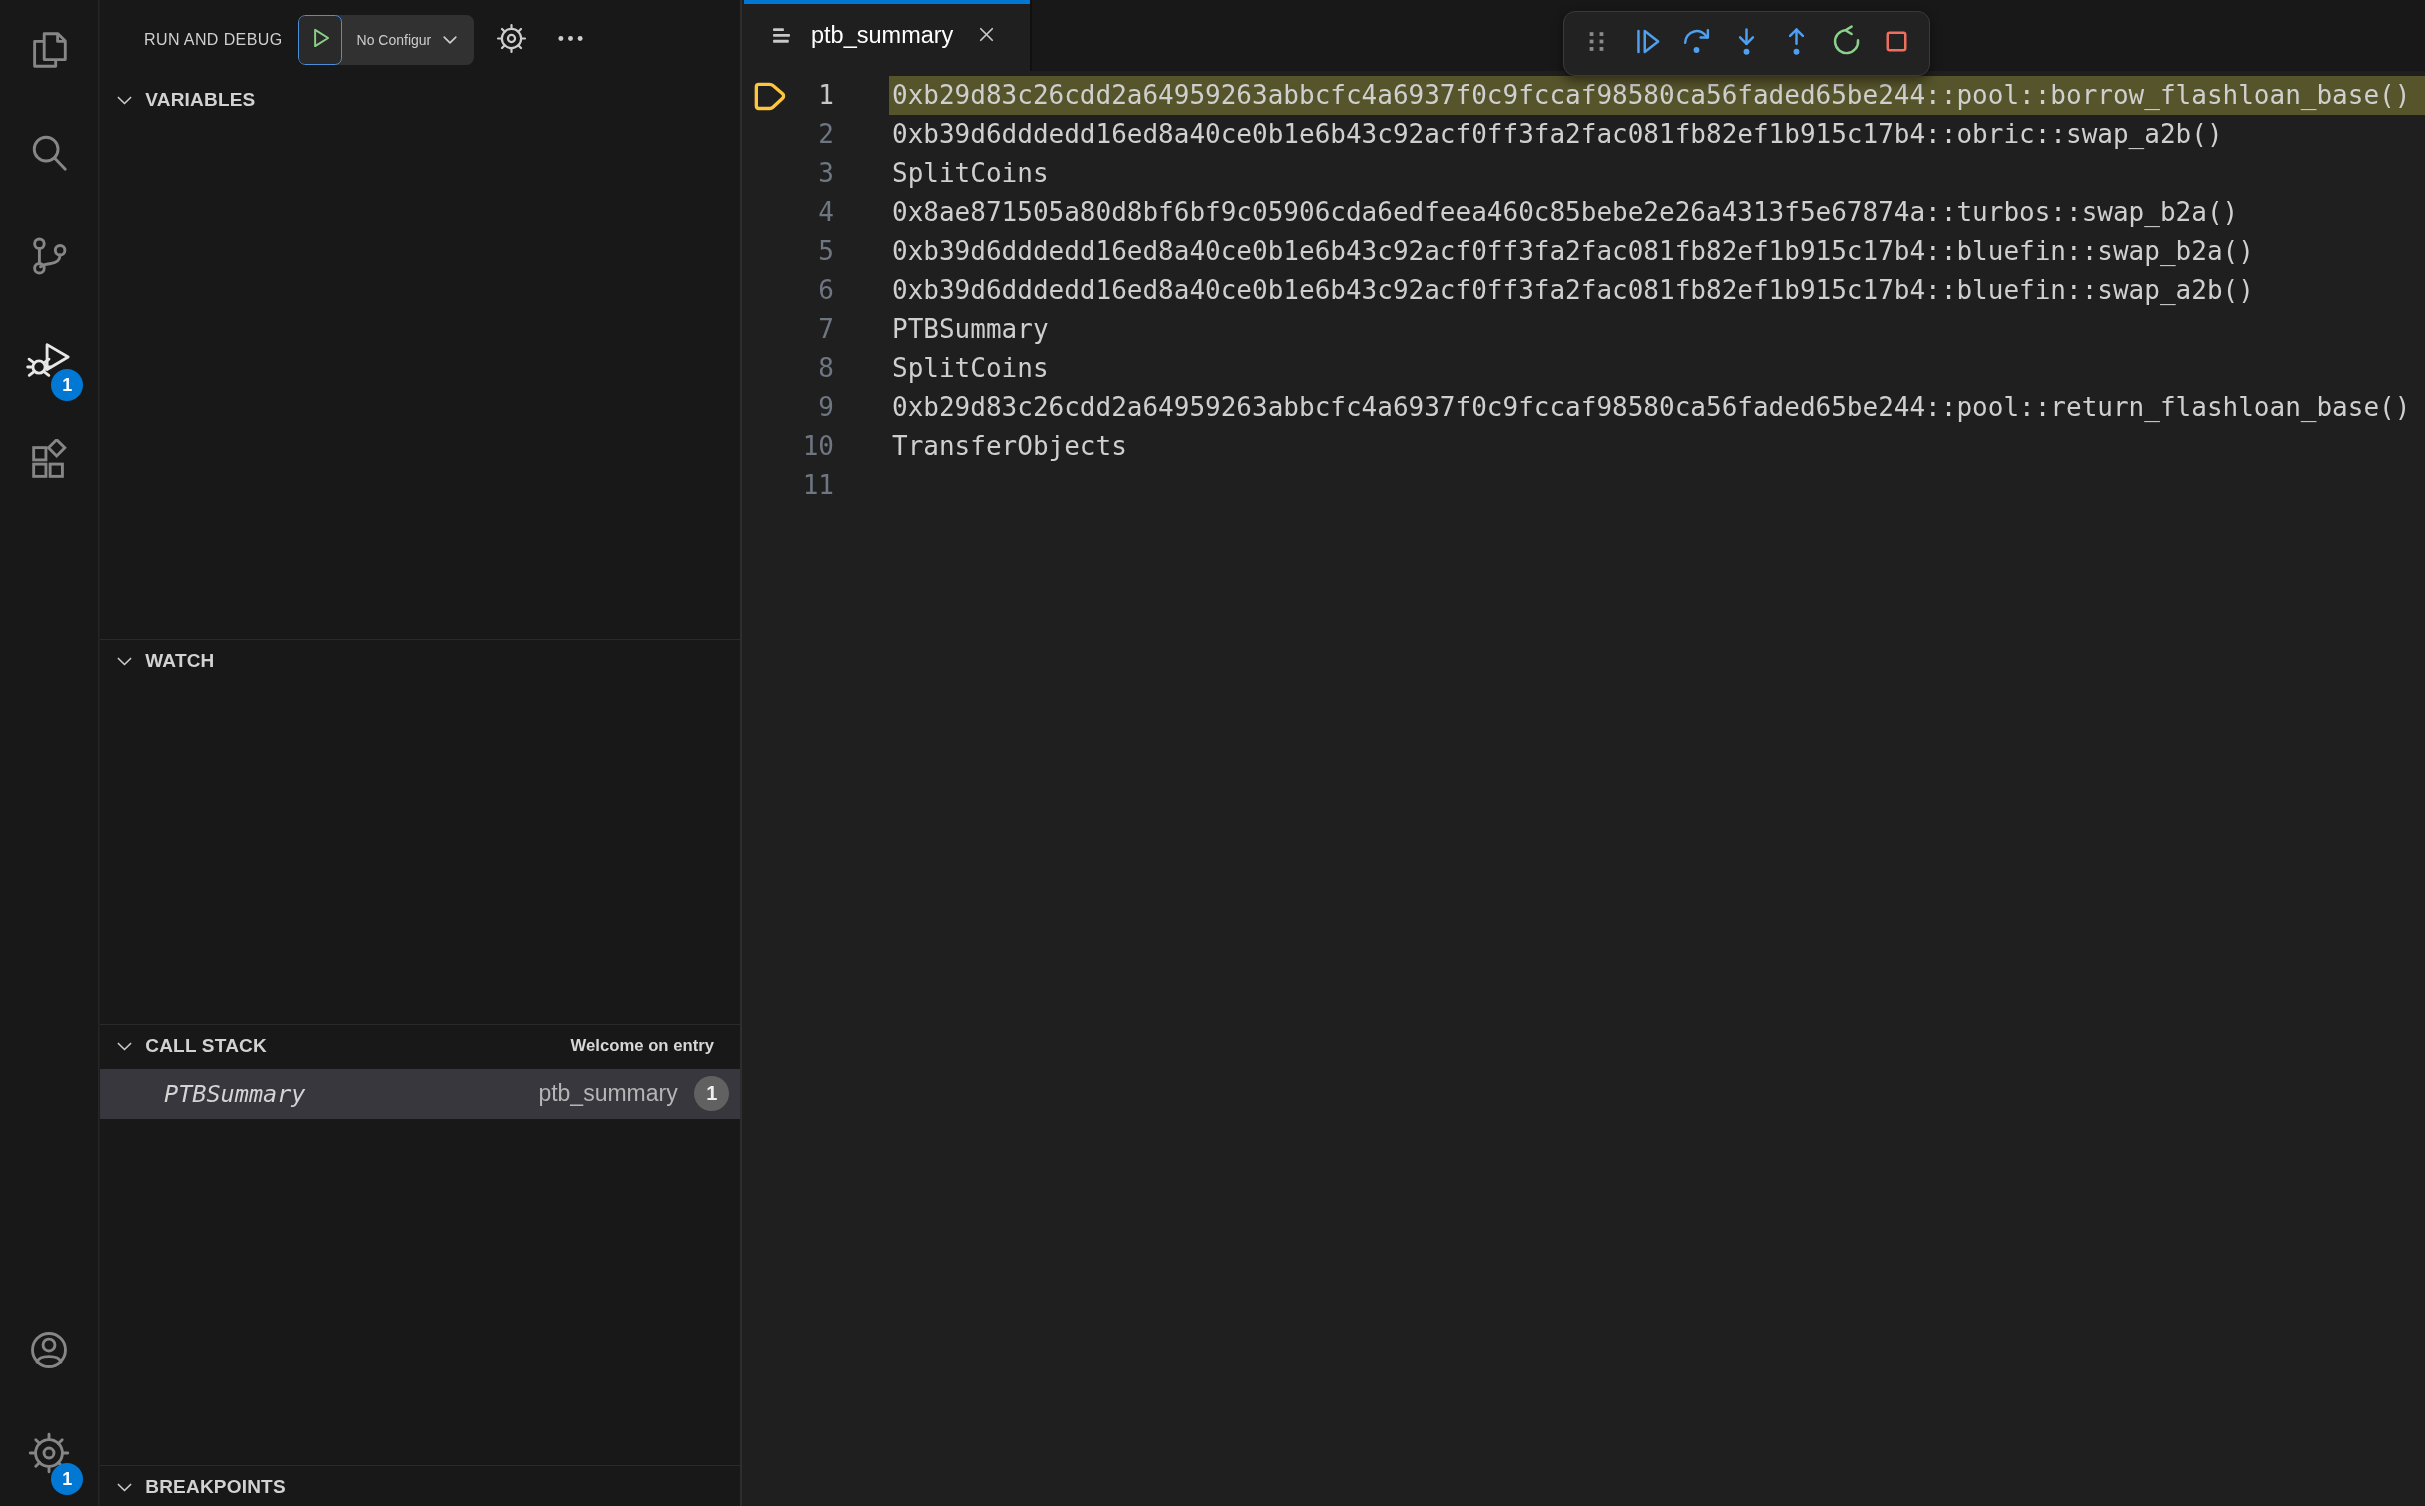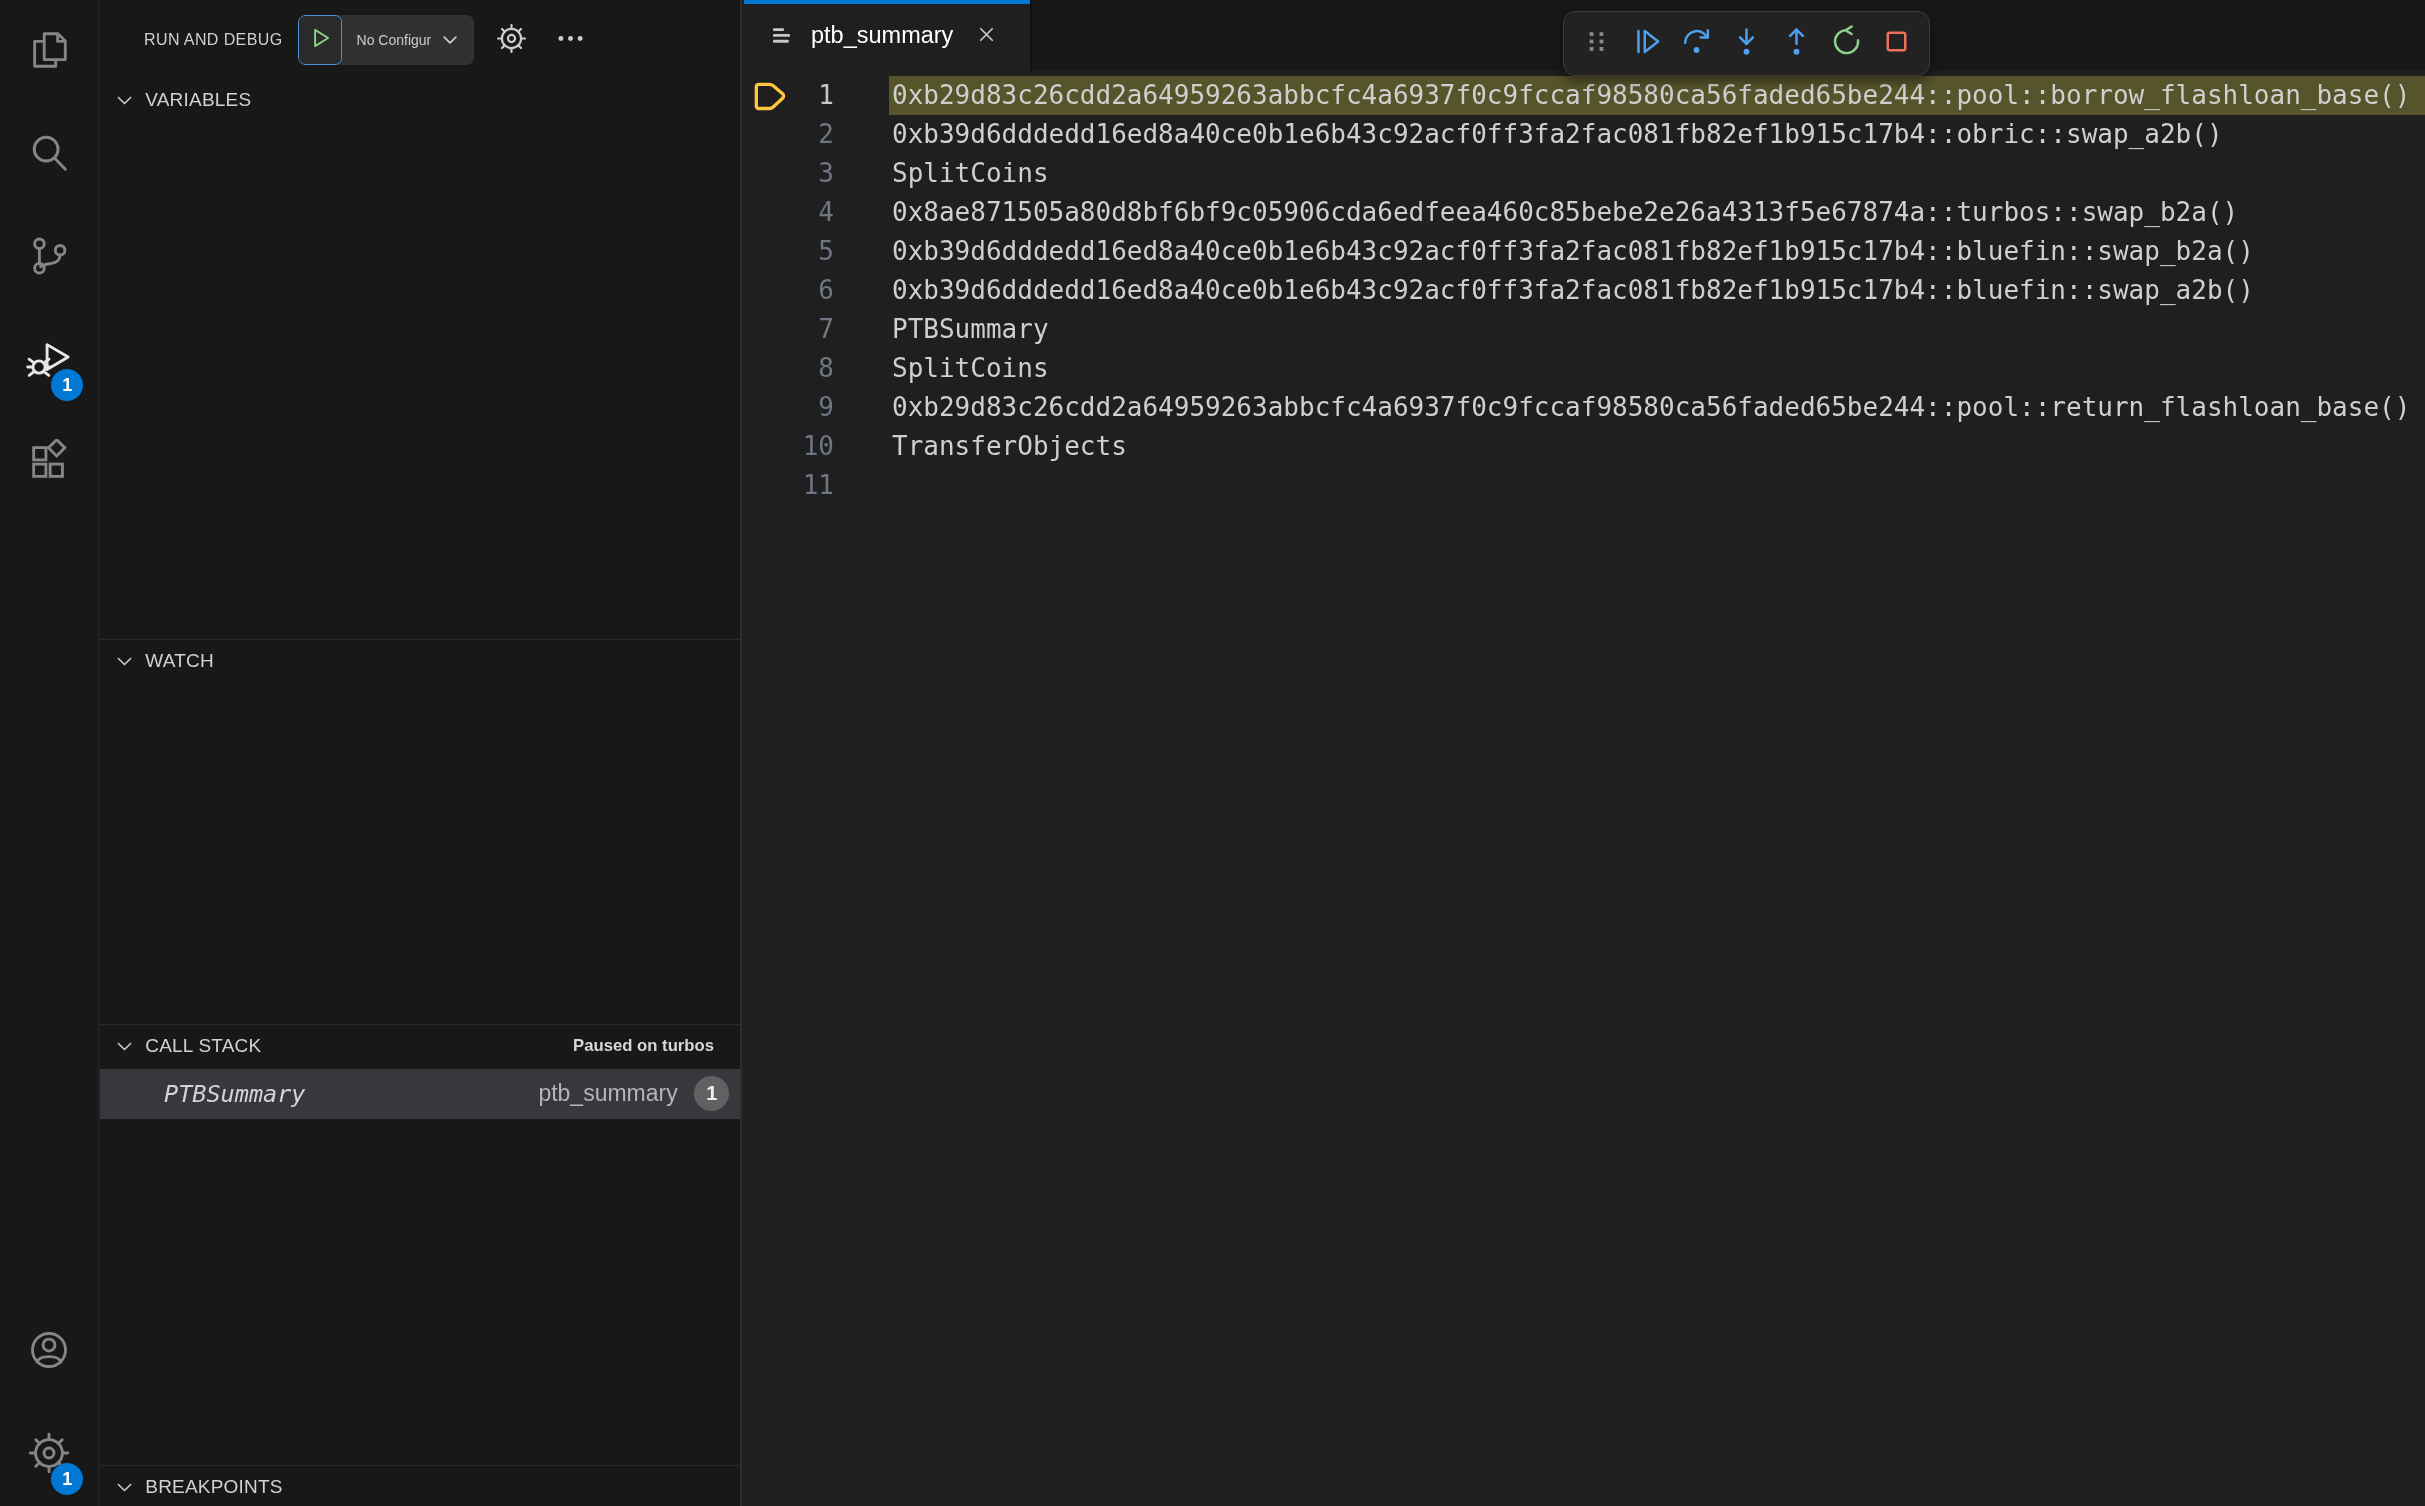--- a/index.html
+++ b/index.html
@@ -68,21 +68,21 @@
   .gear-btn { margin-left:18px; }
   .more-btn { margin-left:20px; }
 
   .sb-section { position:absolute; left:0; width:100%; }
   .sb-section.bordered { border-top:1.5px solid #2a2a2a; }
   .sec-header {
     height:42px; display:flex; align-items:center; cursor:pointer;
   }
   .sec-chevron { width:21px; height:21px; margin-left:13.7px; color:#cccccc; flex:none; }
   .sec-label {
-    margin-left:10.6px; font-size:19px; font-weight:normal; color:#d2d2d2;
+    margin-left:10.6px; font-size:19px; font-weight:bold; color:#d2d2d2;
     letter-spacing:0.2px; white-space:nowrap;
   }
   .sec-status {
     margin-left:auto; margin-right:26px; font-size:16.7px; font-weight:bold; color:#d7d7d7;
   }
   #sec-variables { top:79px; height:561px; }
   #sec-watch { top:639px; height:385px; }
   #sec-callstack { top:1024px; height:441px; }
   #sec-breakpoints { top:1465px; height:41px; }
 
@@ -297,21 +297,21 @@
         <span class="sec-label">WATCH</span>
       </div>
     </section>
 
     <section class="sb-section bordered" id="sec-callstack">
       <div class="sec-header">
         <svg class="sec-chevron" viewBox="0 0 24 24" fill="none" stroke="currentColor" stroke-width="1.8" stroke-linecap="round" stroke-linejoin="round">
             <path d="M5 8.5 12 15.5 19 8.5"></path>
           </svg>
         <span class="sec-label">CALL STACK</span>
-        <span class="sec-status">Paused on turbos</span>
+        <span class="sec-status">Welcome on entry</span>
       </div>
       <div class="frame-row">
         <span class="frame-name">PTBSummary</span>
         <span class="frame-source">ptb_summary</span>
         <span class="frame-badge">1</span>
       </div>
     </section>
 
     <section class="sb-section bordered" id="sec-breakpoints">
       <div class="sec-header">

